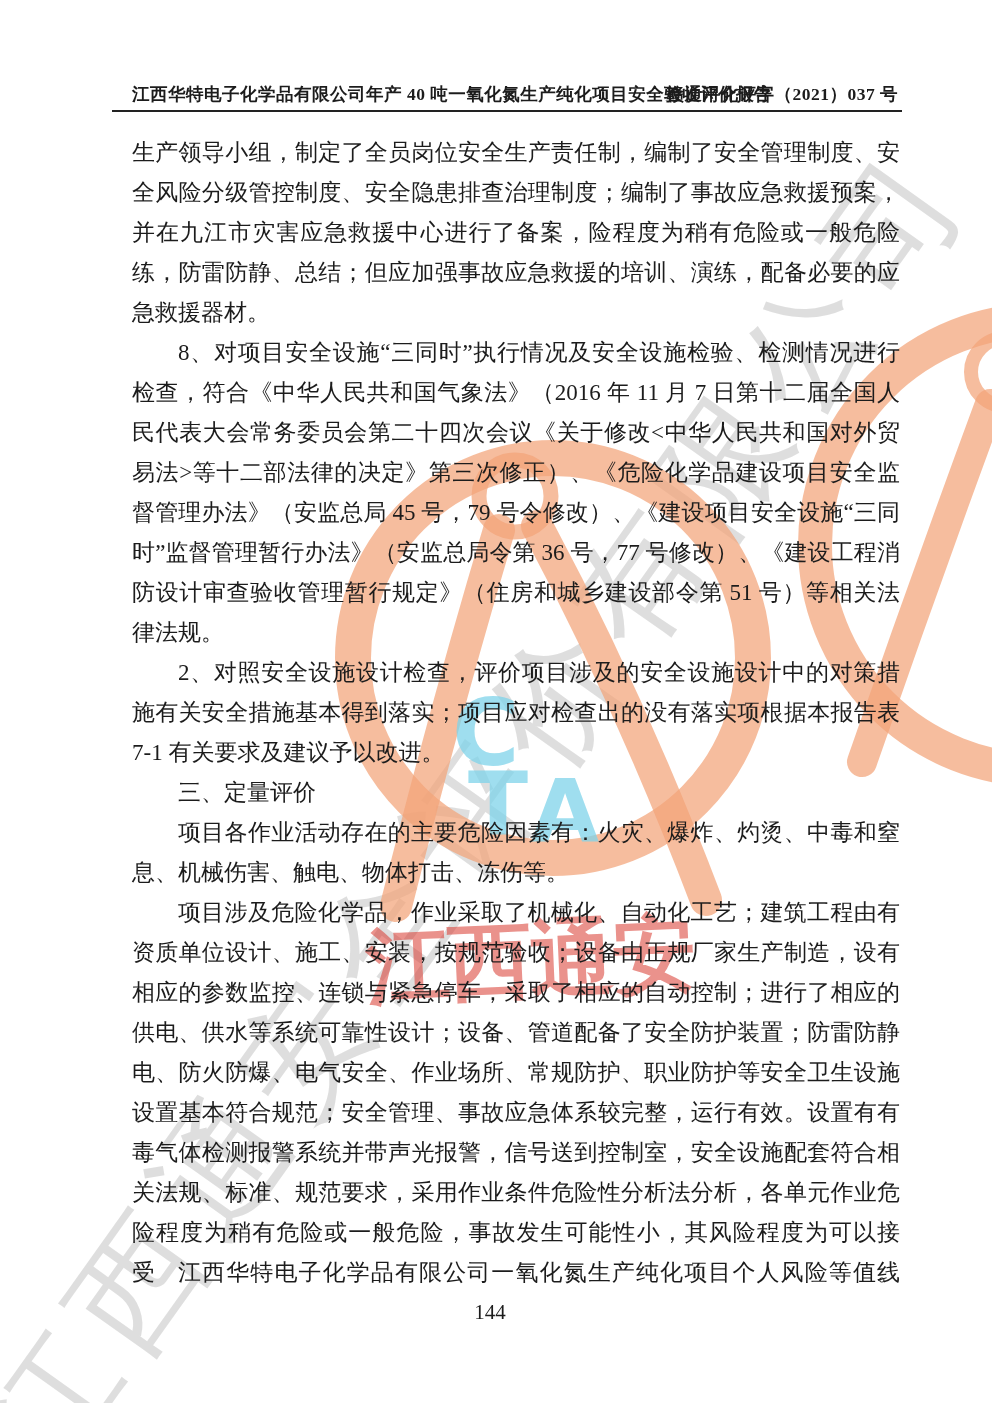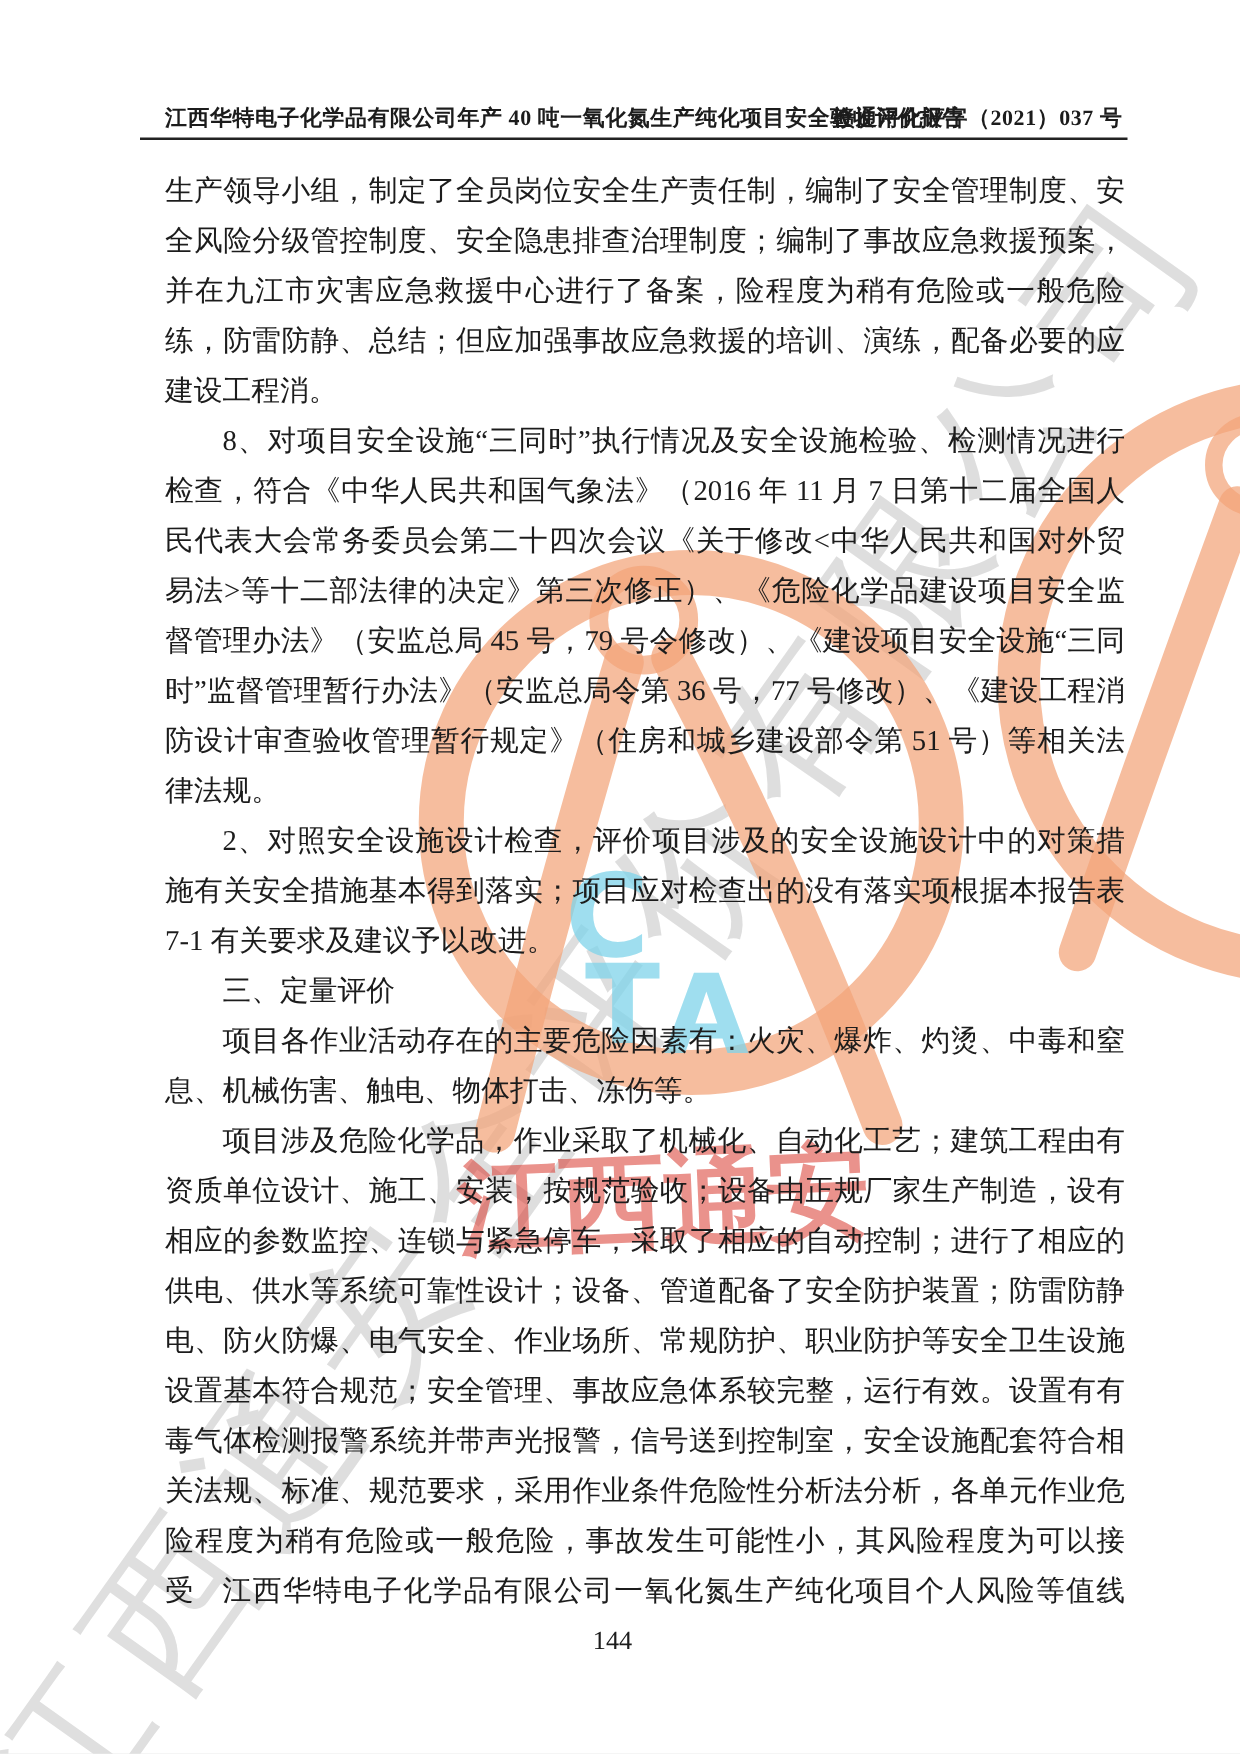--- a/index.html
+++ b/index.html
@@ -112,21 +112,21 @@
 
   <div class="header-left">江西华特电子化学品有限公司年产 40 吨一氧化氮生产纯化项目安全验收评价报告</div>
   <div class="header-right">赣通浔化评字（2021）037 号</div>
   <div class="header-rule"></div>
 
   <div class="body-text">
       <div class="line just">生产领导小组，制定了全员岗位安全生产责任制，编制了安全管理制度、安</div>
       <div class="line just">全风险分级管控制度、安全隐患排查治理制度；编制了事故应急救援预案，</div>
       <div class="line just">并在九江市灾害应急救援中心进行了备案，险程度为稍有危险或一般危险</div>
       <div class="line just">练，防雷防静、总结；但应加强事故应急救援的培训、演练，配备必要的应</div>
-      <div class="line">建设工程消。</div>
+      <div class="line">急救援器材。</div>
       <div class="line indent just">8、对项目安全设施“三同时”执行情况及安全设施检验、检测情况进行</div>
       <div class="line just">检查，符合《中华人民共和国气象法》（2016 年 11 月 7 日第十二届全国人</div>
       <div class="line just">民代表大会常务委员会第二十四次会议《关于修改&lt;中华人民共和国对外贸</div>
       <div class="line just">易法&gt;等十二部法律的决定》第三次修正）、《危险化学品建设项目安全监</div>
       <div class="line just">督管理办法》（安监总局 45 号，79 号令修改）、《建设项目安全设施“三同</div>
       <div class="line just">时”监督管理暂行办法》（安监总局令第 36 号，77 号修改）、《建设工程消</div>
       <div class="line just">防设计审查验收管理暂行规定》（住房和城乡建设部令第 51 号）等相关法</div>
       <div class="line">律法规。</div>
       <div class="line indent just">2、对照安全设施设计检查，评价项目涉及的安全设施设计中的对策措</div>
       <div class="line just">施有关安全措施基本得到落实；项目应对检查出的没有落实项根据本报告表</div>

